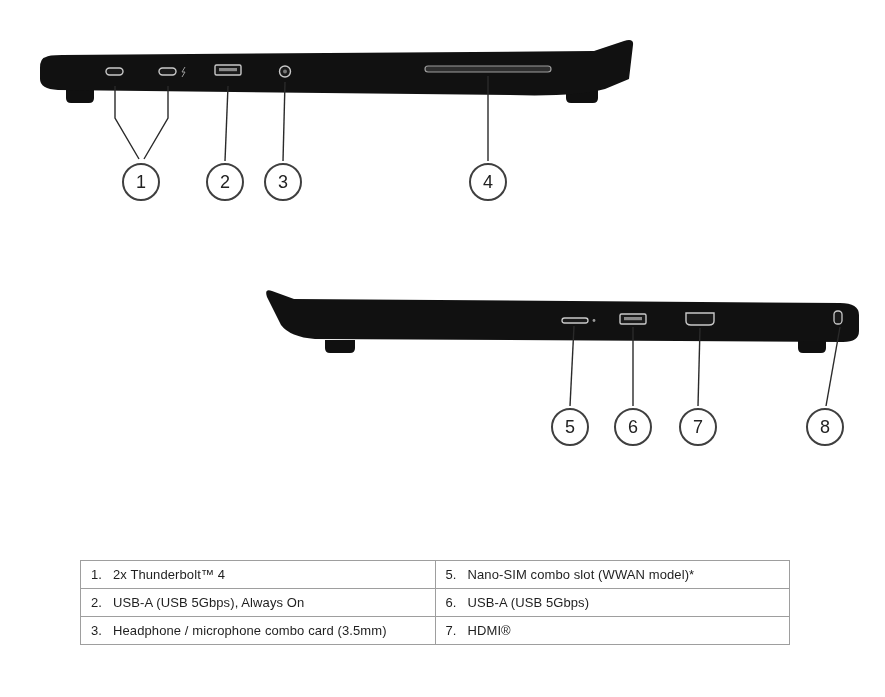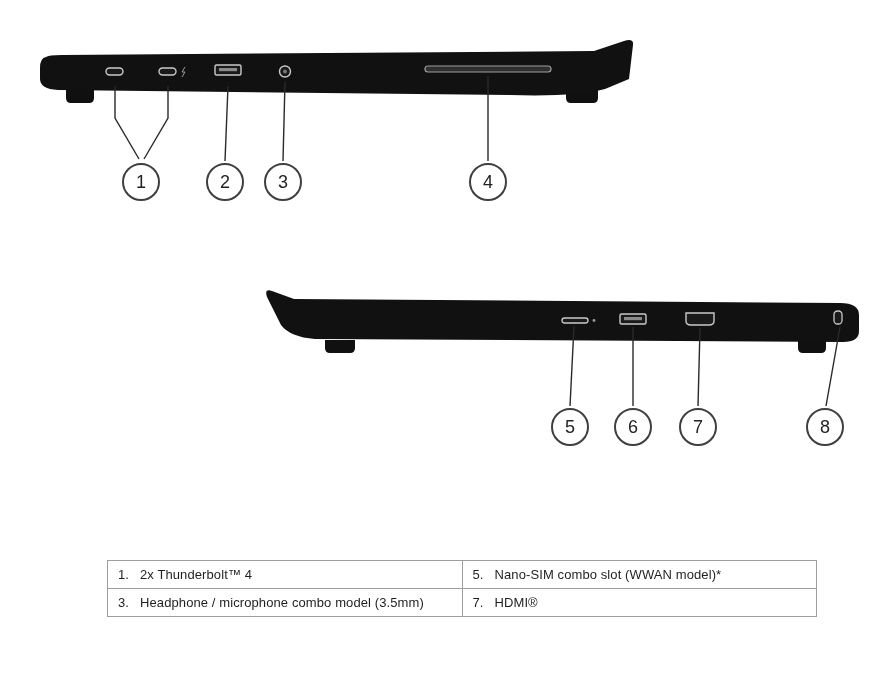--- a/index.html
+++ b/index.html
@@ -20,21 +20,21 @@
     background:#ffffff;
     display:flex;align-items:center;justify-content:center;
     font-size:18px;
     color:#222222;
     font-weight:400;
     letter-spacing:0;
     z-index:2;
   }
   .ports-table{
     position:absolute;
-    left:107px;top:560px;
+    left:80px;top:560px;
     width:710px;
     border-collapse:collapse;
     table-layout:fixed;
     font-size:13px;
     color:#1f1f1f;
   }
   .ports-table td{
     border:1px solid #9e9e9e;
     height:27px;
     padding:0 8px 0 10px;
@@ -115,21 +115,29 @@
       <tr>
         <td>
           <span class="num">1.</span><span class="txt">2x Thunderbolt™ 4</span>
         </td>
         <td>
           <span class="num">5.</span><span class="txt">Nano-SIM combo slot (WWAN model)*</span>
         </td>
       </tr>
       <tr>
         <td>
-          <span class="num">3.</span><span class="txt">Headphone / microphone combo model (3.5mm)</span>
+          <span class="num">2.</span><span class="txt">USB-A (USB 5Gbps), Always On</span>
+        </td>
+        <td>
+          <span class="num">6.</span><span class="txt">USB-A (USB 5Gbps)</span>
+        </td>
+      </tr>
+      <tr>
+        <td>
+          <span class="num">3.</span><span class="txt">Headphone / microphone combo card (3.5mm)</span>
         </td>
         <td>
           <span class="num">7.</span><span class="txt">HDMI®</span>
         </td>
       </tr>
     </tbody>
   </table>
 
 </div>
 

